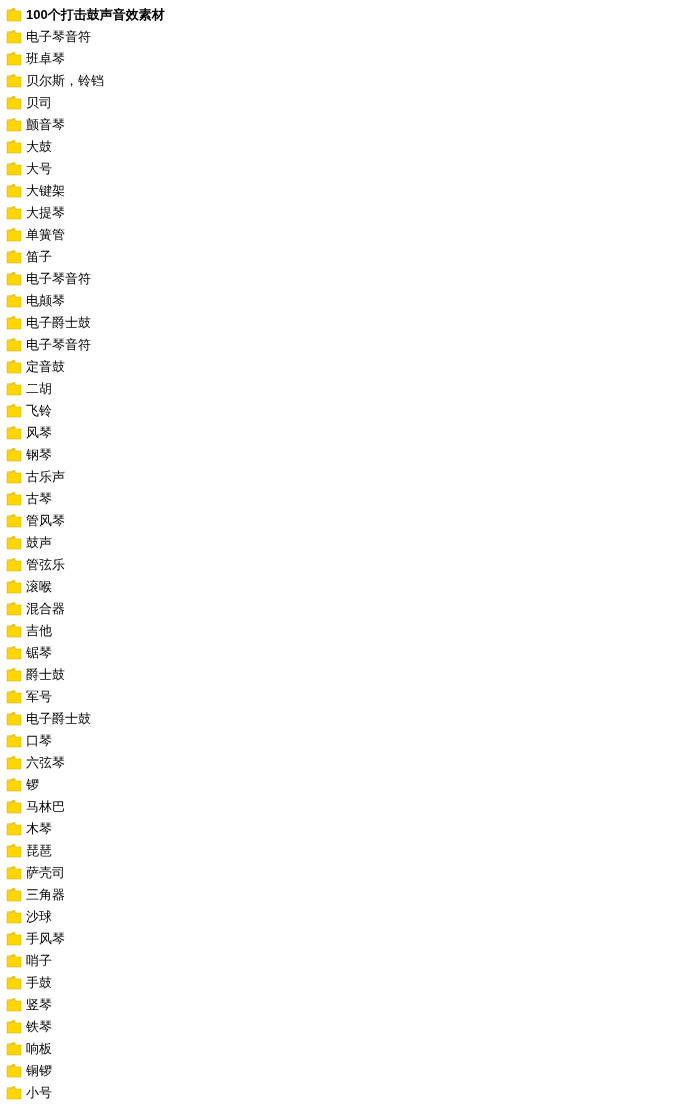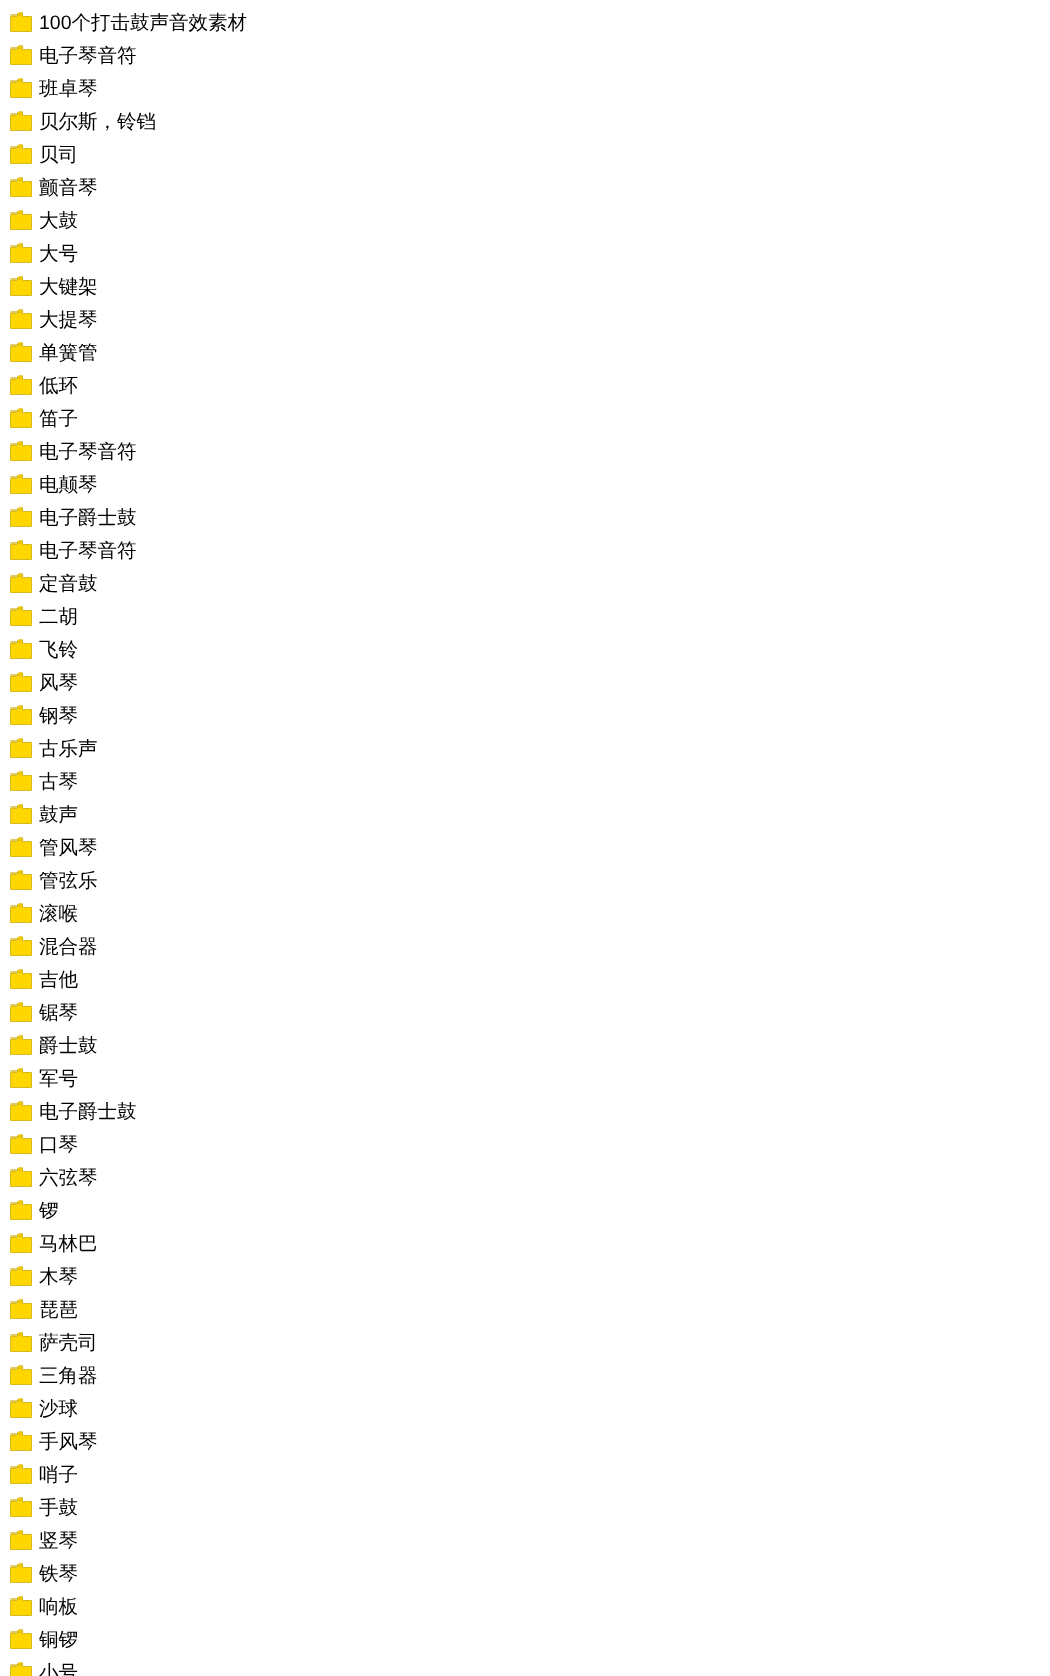--- a/index.html
+++ b/index.html
@@ -33,21 +33,21 @@
     }
     .folder-icon svg {
       width: 16px;
       height: 14px;
     }
     .item-label {
       color: #000000;
       font-size: 13px;
     }
     .root-item .item-label {
-      font-weight: normal;
+      font-weight: bold;
     }
   </style>
 </head>
 <body>
 
 <div id="tree-container">
     <div class="tree-item root-item">
       <span class="folder-icon"><svg width="16" height="14" viewBox="0 0 16 14">
           <path d="M1,3 L5,3 L6.5,1.5 L9,1.5 L9,3 L15,3 L15,13 L1,13 Z" fill="#FFD700" stroke="#CCA800" stroke-width="0.5"></path>
           <path d="M1,2 L5,2 L6.5,0.5 L9,0.5 L9,2 Z" fill="#FFD700" stroke="#CCA800" stroke-width="0.5"></path>
@@ -122,27 +122,20 @@
           <path d="M1,3 L5,3 L6.5,1.5 L9,1.5 L9,3 L15,3 L15,13 L1,13 Z" fill="#FFD700" stroke="#CCA800" stroke-width="0.5"></path>
           <path d="M1,2 L5,2 L6.5,0.5 L9,0.5 L9,2 Z" fill="#FFD700" stroke="#CCA800" stroke-width="0.5"></path>
         </svg></span>
       <span class="item-label">单簧管</span>
     </div>
     <div class="tree-item">
       <span class="folder-icon"><svg width="16" height="14" viewBox="0 0 16 14">
           <path d="M1,3 L5,3 L6.5,1.5 L9,1.5 L9,3 L15,3 L15,13 L1,13 Z" fill="#FFD700" stroke="#CCA800" stroke-width="0.5"></path>
           <path d="M1,2 L5,2 L6.5,0.5 L9,0.5 L9,2 Z" fill="#FFD700" stroke="#CCA800" stroke-width="0.5"></path>
         </svg></span>
-      <span class="item-label">低环</span>
-    </div>
-    <div class="tree-item">
-      <span class="folder-icon"><svg width="16" height="14" viewBox="0 0 16 14">
-          <path d="M1,3 L5,3 L6.5,1.5 L9,1.5 L9,3 L15,3 L15,13 L1,13 Z" fill="#FFD700" stroke="#CCA800" stroke-width="0.5"></path>
-          <path d="M1,2 L5,2 L6.5,0.5 L9,0.5 L9,2 Z" fill="#FFD700" stroke="#CCA800" stroke-width="0.5"></path>
-        </svg></span>
       <span class="item-label">笛子</span>
     </div>
     <div class="tree-item">
       <span class="folder-icon"><svg width="16" height="14" viewBox="0 0 16 14">
           <path d="M1,3 L5,3 L6.5,1.5 L9,1.5 L9,3 L15,3 L15,13 L1,13 Z" fill="#FFD700" stroke="#CCA800" stroke-width="0.5"></path>
           <path d="M1,2 L5,2 L6.5,0.5 L9,0.5 L9,2 Z" fill="#FFD700" stroke="#CCA800" stroke-width="0.5"></path>
         </svg></span>
       <span class="item-label">电子琴音符</span>
     </div>
     <div class="tree-item">
@@ -213,28 +206,28 @@
           <path d="M1,3 L5,3 L6.5,1.5 L9,1.5 L9,3 L15,3 L15,13 L1,13 Z" fill="#FFD700" stroke="#CCA800" stroke-width="0.5"></path>
           <path d="M1,2 L5,2 L6.5,0.5 L9,0.5 L9,2 Z" fill="#FFD700" stroke="#CCA800" stroke-width="0.5"></path>
         </svg></span>
       <span class="item-label">古琴</span>
     </div>
     <div class="tree-item">
       <span class="folder-icon"><svg width="16" height="14" viewBox="0 0 16 14">
           <path d="M1,3 L5,3 L6.5,1.5 L9,1.5 L9,3 L15,3 L15,13 L1,13 Z" fill="#FFD700" stroke="#CCA800" stroke-width="0.5"></path>
           <path d="M1,2 L5,2 L6.5,0.5 L9,0.5 L9,2 Z" fill="#FFD700" stroke="#CCA800" stroke-width="0.5"></path>
         </svg></span>
+      <span class="item-label">管风琴</span>
+    </div>
+    <div class="tree-item">
+      <span class="folder-icon"><svg width="16" height="14" viewBox="0 0 16 14">
+          <path d="M1,3 L5,3 L6.5,1.5 L9,1.5 L9,3 L15,3 L15,13 L1,13 Z" fill="#FFD700" stroke="#CCA800" stroke-width="0.5"></path>
+          <path d="M1,2 L5,2 L6.5,0.5 L9,0.5 L9,2 Z" fill="#FFD700" stroke="#CCA800" stroke-width="0.5"></path>
+        </svg></span>
       <span class="item-label">鼓声</span>
-    </div>
-    <div class="tree-item">
-      <span class="folder-icon"><svg width="16" height="14" viewBox="0 0 16 14">
-          <path d="M1,3 L5,3 L6.5,1.5 L9,1.5 L9,3 L15,3 L15,13 L1,13 Z" fill="#FFD700" stroke="#CCA800" stroke-width="0.5"></path>
-          <path d="M1,2 L5,2 L6.5,0.5 L9,0.5 L9,2 Z" fill="#FFD700" stroke="#CCA800" stroke-width="0.5"></path>
-        </svg></span>
-      <span class="item-label">管风琴</span>
     </div>
     <div class="tree-item">
       <span class="folder-icon"><svg width="16" height="14" viewBox="0 0 16 14">
           <path d="M1,3 L5,3 L6.5,1.5 L9,1.5 L9,3 L15,3 L15,13 L1,13 Z" fill="#FFD700" stroke="#CCA800" stroke-width="0.5"></path>
           <path d="M1,2 L5,2 L6.5,0.5 L9,0.5 L9,2 Z" fill="#FFD700" stroke="#CCA800" stroke-width="0.5"></path>
         </svg></span>
       <span class="item-label">管弦乐</span>
     </div>
     <div class="tree-item">
       <span class="folder-icon"><svg width="16" height="14" viewBox="0 0 16 14">

